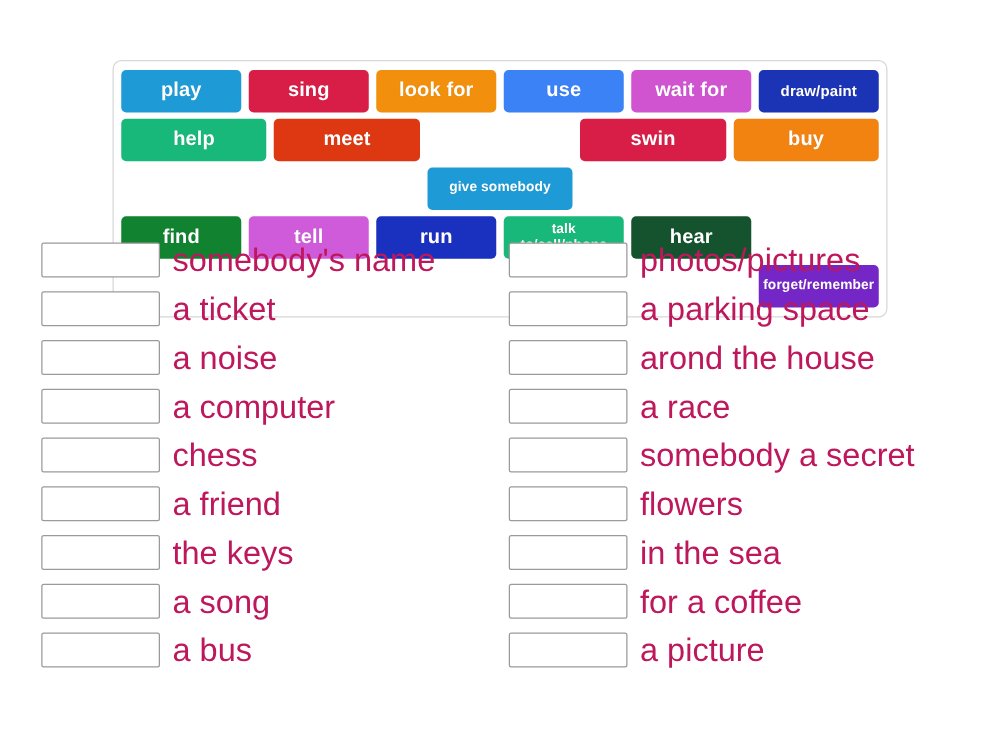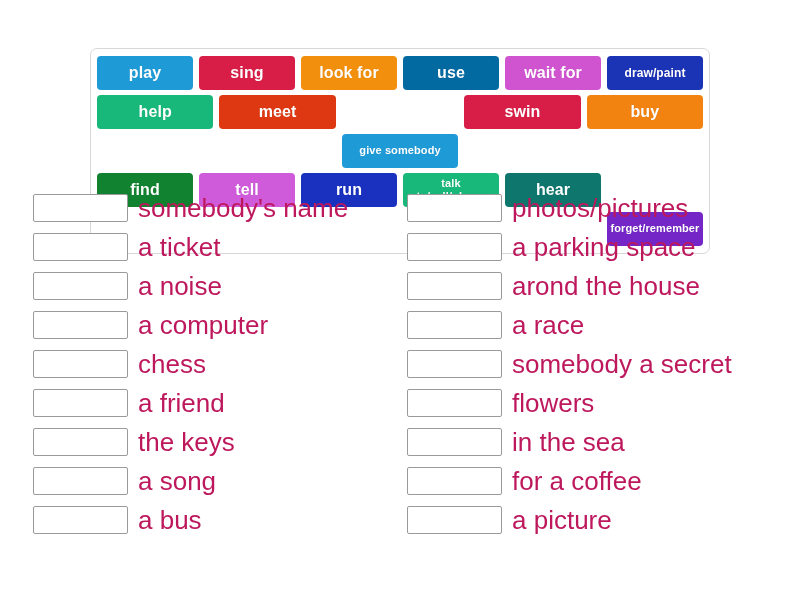--- a/index.html
+++ b/index.html
@@ -104,38 +104,38 @@
 </head>
 <body>
 
 <div id="app">
 
   <div class="wordbank" id="wordbank">
       <div class="wb-row">
         <div class="tile" style="background: rgb(30, 155, 215);">play</div>
         <div class="tile" style="background: rgb(216, 30, 70);">sing</div>
         <div class="tile" style="background: rgb(242, 143, 12);">look for</div>
-        <div class="tile" style="background: #0369a1; text-align: center;">use</div>
+        <div class="tile" style="background: #3b82f6; text-align: center;">use</div>
         <div class="tile" style="background: rgb(208, 84, 208);">wait for</div>
         <div class="tile small" style="background: rgb(27, 51, 181);">draw/paint</div>
       </div>
       <div class="wb-row">
         <div class="tile" style="background: rgb(24, 184, 122);">help</div>
         <div class="tile" style="background: rgb(221, 56, 18);">meet</div>
         <div class="tile xsmall" style="background: rgb(30, 155, 215);">give somebody</div>
         <div class="tile" style="background: rgb(216, 30, 70);">swin</div>
         <div class="tile" style="background: rgb(242, 131, 17);">buy</div>
       </div>
       <div class="wb-row">
         <div class="tile" style="background: rgb(17, 130, 47);">find</div>
         <div class="tile" style="background: rgb(207, 90, 218); text-align: center;">tell</div>
         <div class="tile" style="background: rgb(26, 49, 192);">run</div>
         <div class="tile two-line" style="background: rgb(24, 184, 122);">talk
 to/call/phone</div>
-        <div class="tile" style="background: #0f766e;">hear</div>
+        <div class="tile" style="background: #14532d;">hear</div>
         <div class="tile xsmall" style="background: rgb(116, 38, 198);">forget/remember</div>
       </div>
     </div>
 
   <div class="answers">
     <div class="col col-left" id="col-left">
         <div class="ans-row">
           <div class="dropbox"></div>
           <div class="ans-label">somebody's name</div>
         </div>

